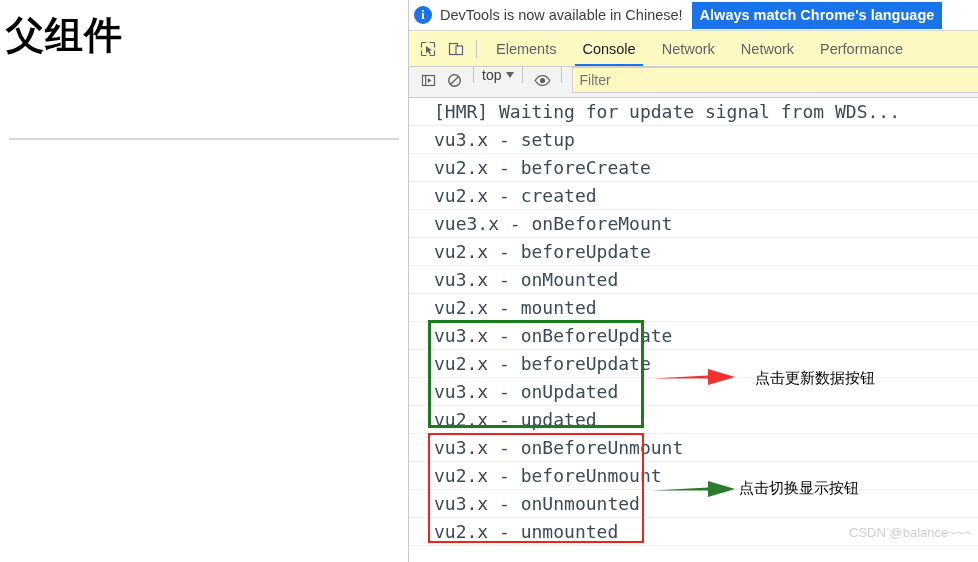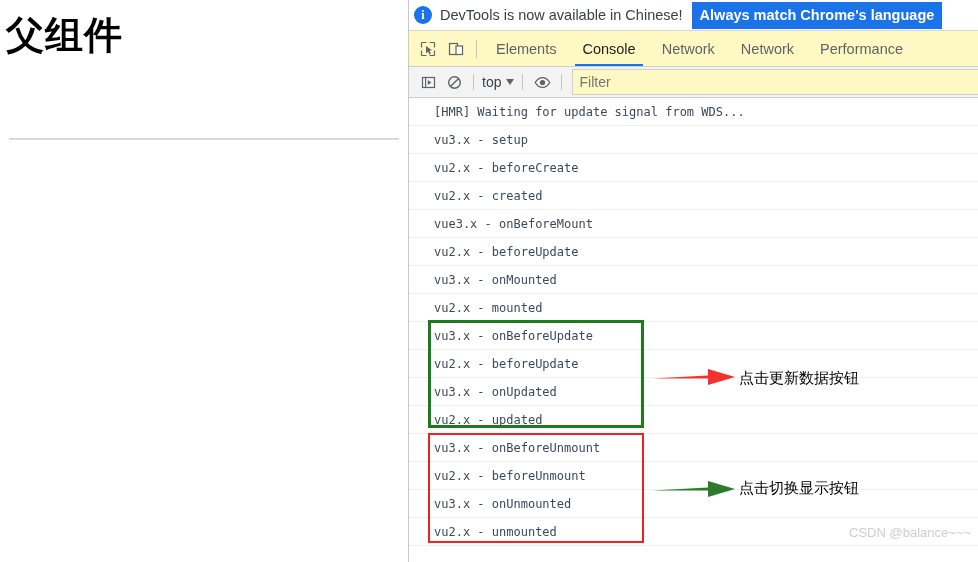--- a/index.html
+++ b/index.html
@@ -143,21 +143,21 @@
     background: #1a73e8;
   }
 
   
   #console-toolbar {
     position: relative;
     height: 30px;
     background: #f3f3f3;
     border-bottom: 1px solid #cdcdcd;
     display: flex;
-    align-items: center;
+    align-items: flex-start;
     overflow: hidden;
   }
   .ct-icon {
     width: 26px; height: 26px;
     display: flex; align-items: center; justify-content: center;
     flex: none;
     cursor: pointer;
   }
   #ct-icon-exec { margin-left: 6px; }
   .ct-sep {
@@ -203,21 +203,21 @@
     background: #ffffff;
     overflow: hidden;
   }
   .log-row {
     position: relative;
     height: 27px;
     border-bottom: 1px solid #f0f0f0;
     display: flex;
     align-items: center;
     font-family: "DejaVu Sans Mono", "Liberation Mono", monospace;
-    font-size: 12px;
+    font-size: 18px;
     color: #3b4a59;
     padding-left: 25px;
     white-space: nowrap;
   }
 
   
   .anno-box {
     position: absolute;
     box-sizing: border-box;
     pointer-events: none;
@@ -234,21 +234,21 @@
   }
 
   
   .anno-label {
     position: absolute;
     font-size: 15px;
     color: #000;
     font-family: "DejaVu Sans", "Liberation Sans", sans-serif;
     white-space: nowrap;
   }
-  #label-update { left: 330px; top: 271px; }
+  #label-update { left: 346px; top: 271px; }
   #label-unmount { left: 330px; top: 381px; }
   #arrow-red { position: absolute; left: 243px; top: 268px; }
   #arrow-green { position: absolute; left: 243px; top: 380px; }
 
   
   #watermark {
     position: absolute;
     right: 8px; bottom: 8px;
     font-size: 13px;
     color: #cfcfcf;

